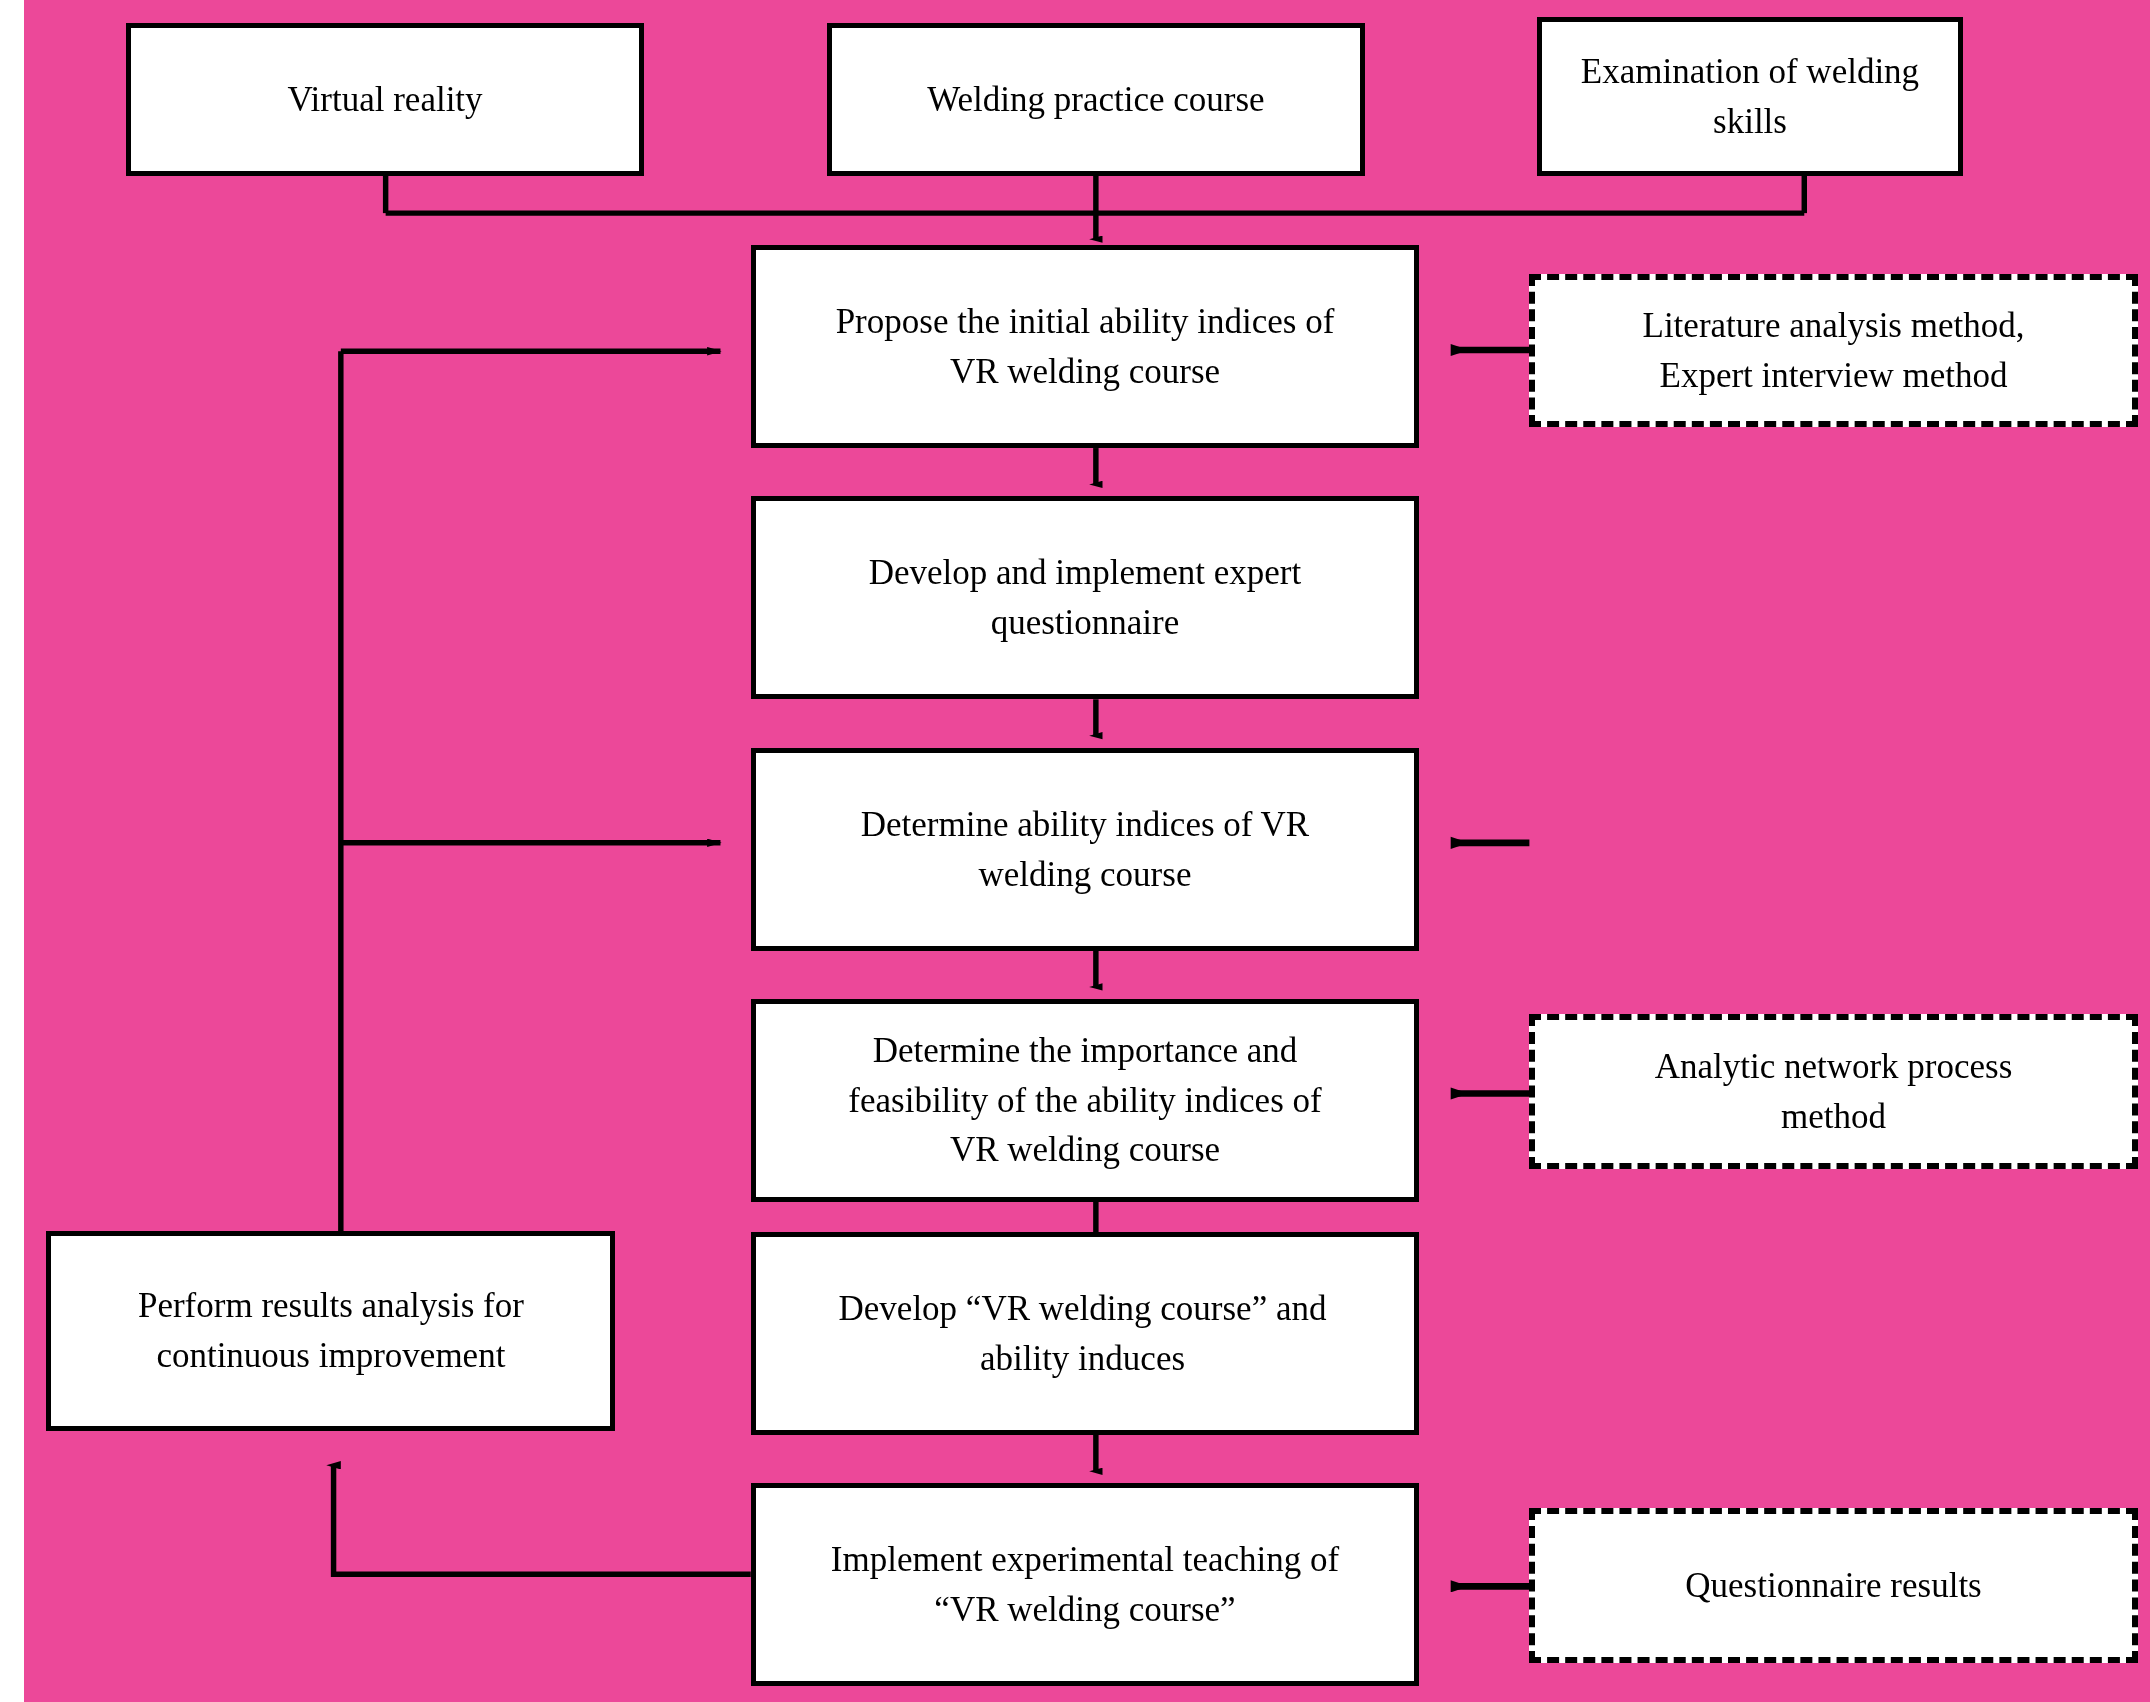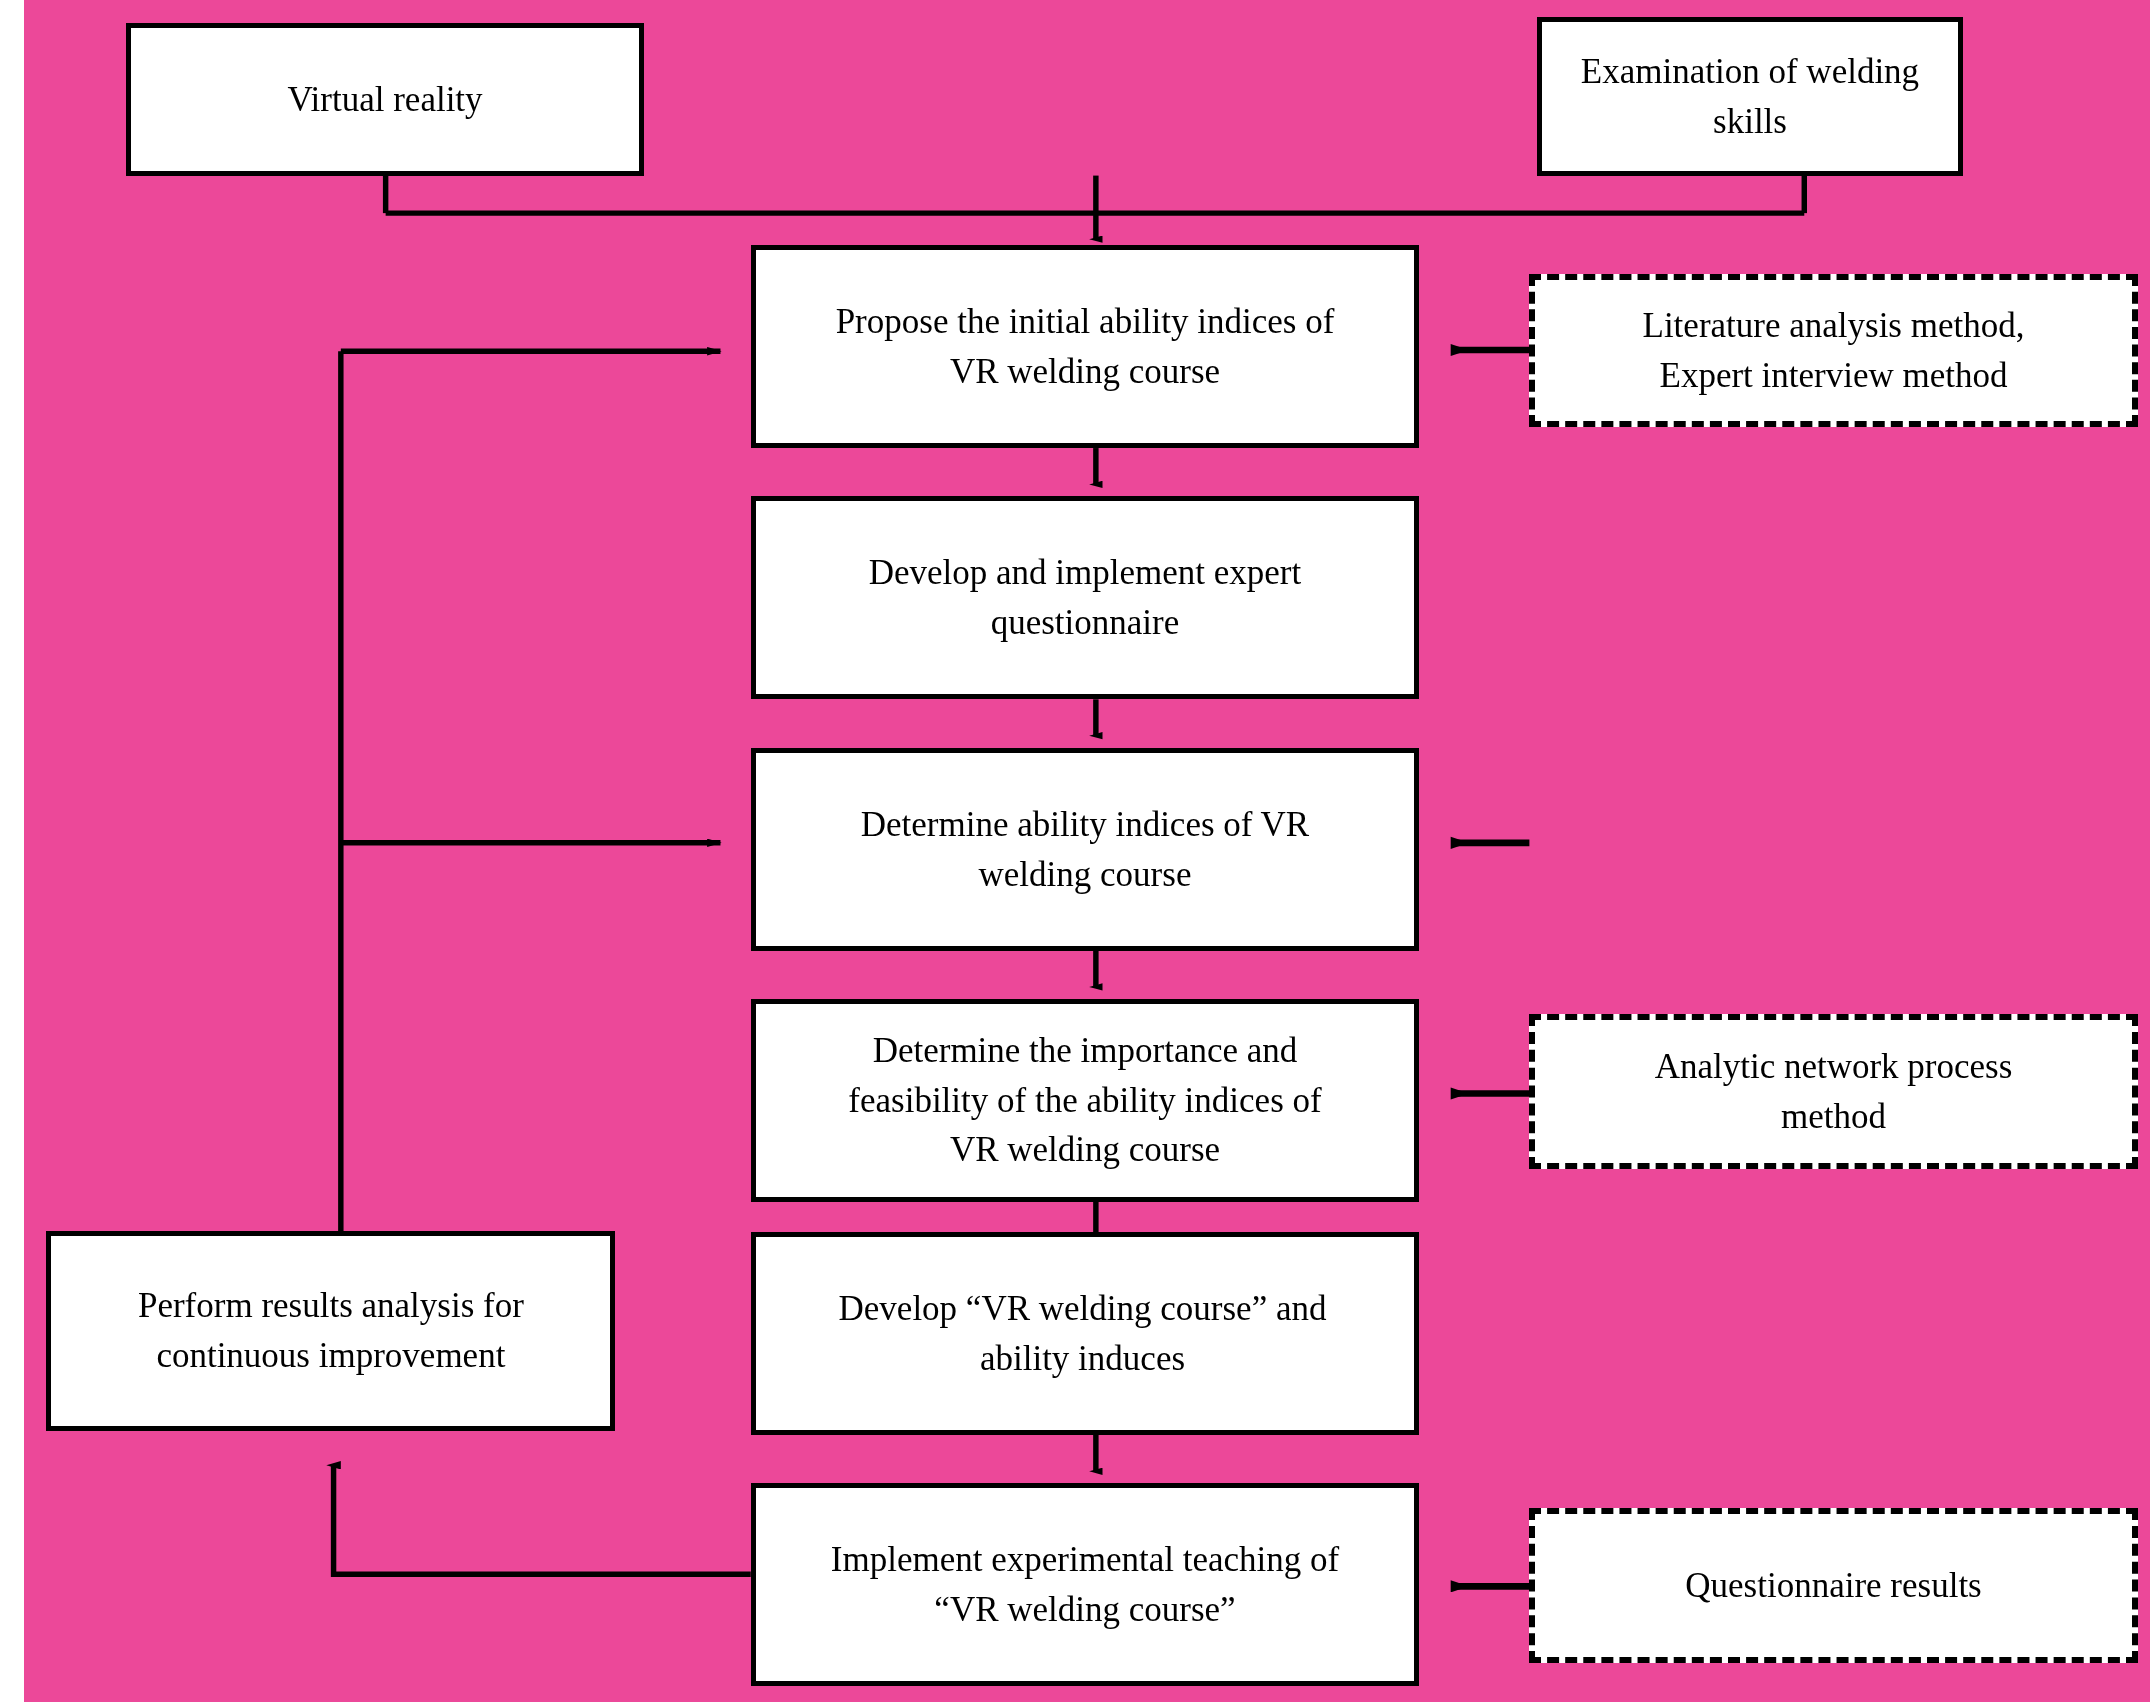--- a/index.html
+++ b/index.html
@@ -119,20 +119,23 @@
       <path d="M523,2033 L523,580"></path>
       <path d="M523,580 L1150,580" marker-end="url(#arrow-right)"></path>
       <path d="M523,1392 L1150,1392" marker-end="url(#arrow-right)"></path>
     </g>
   </svg>
 
   <div class="node solid-node" style="left:102px; top:23px; width:518px; height:153px;">
     <span class="label">Virtual reality</span>
   </div>
 
+  <div class="node solid-node" style="left:803px; top:23px; width:538px; height:153px;">
+    <span class="label">Welding practice course</span>
+  </div>
 
   <div class="node solid-node" style="left:1513px; top:17px; width:426px; height:159px;">
     <span class="label">Examination of welding
 skills</span>
   </div>
 
   <div class="node solid-node" style="left:727px; top:245px; width:668px; height:203px;">
     <span class="label">Propose the initial ability indices of
 VR welding course</span>
   </div>

